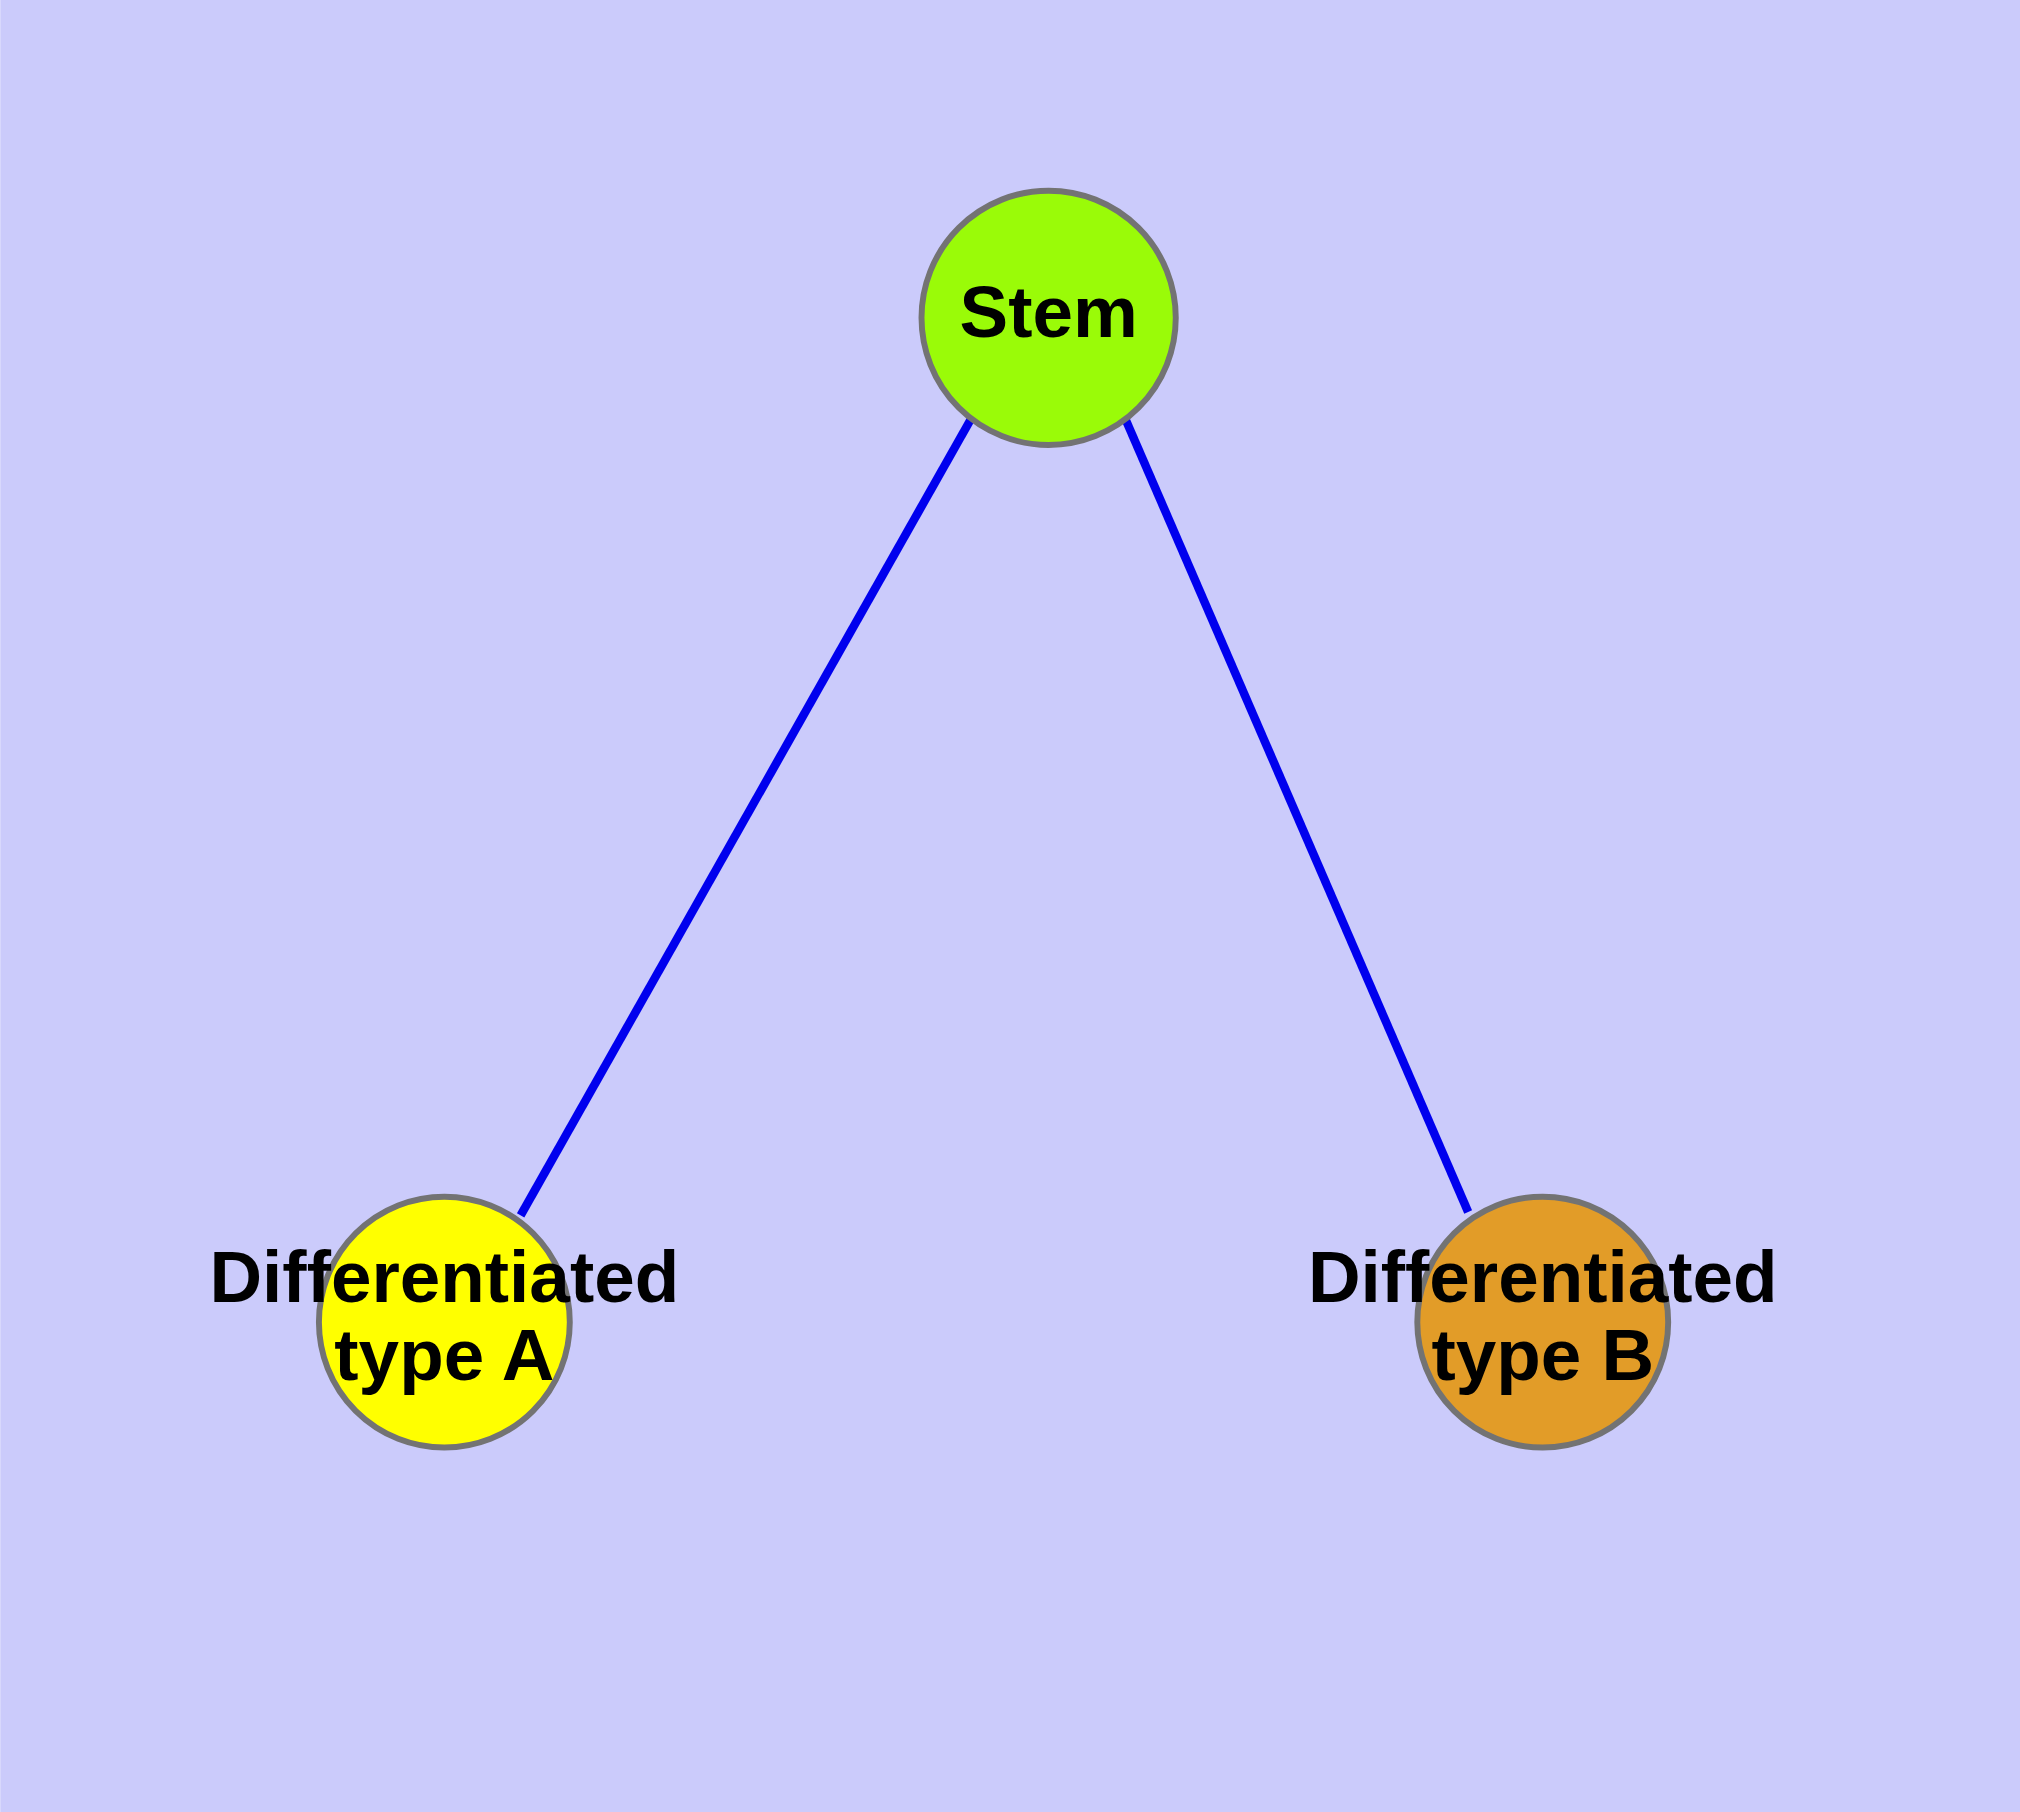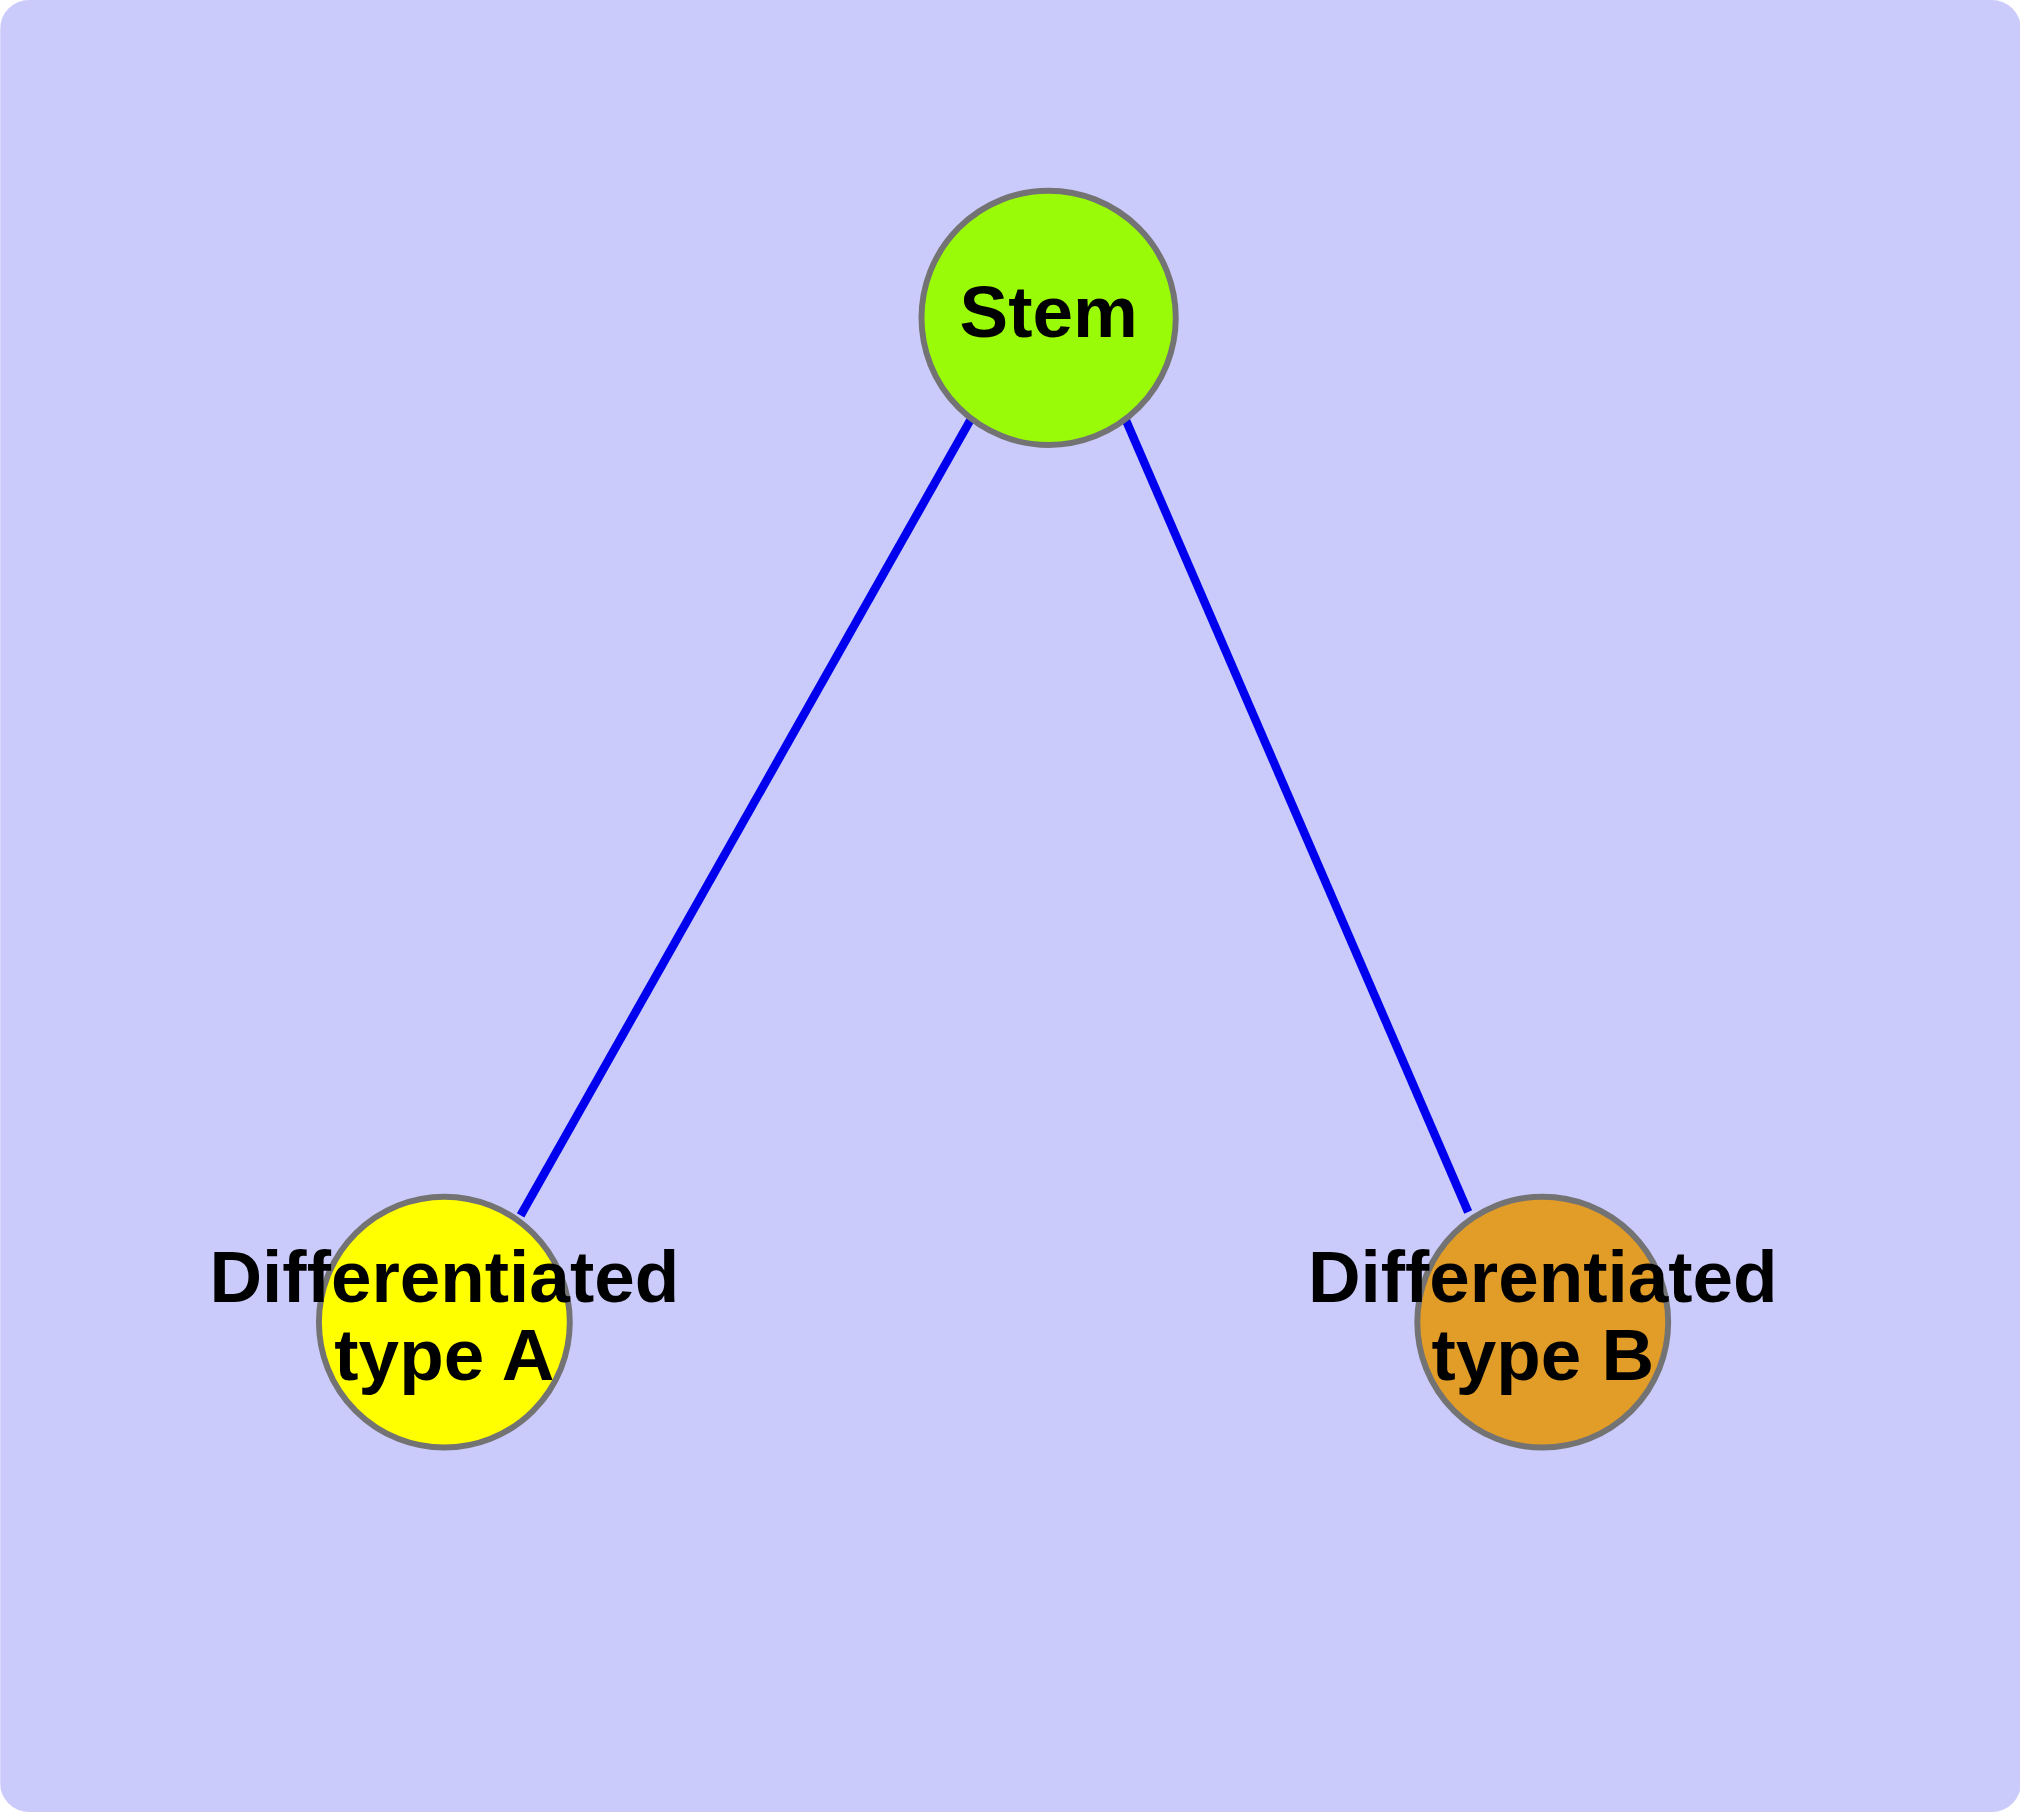--- a/index.html
+++ b/index.html
@@ -7,21 +7,20 @@
     margin: 0;
     padding: 0;
     background: #ffffff;
   }
   #canvas {
     position: relative;
     width: 2021px;
     height: 1812px;
     overflow: hidden;
     font-family: "Liberation Sans", "DejaVu Sans", sans-serif;
-    border-radius: 29px;
   }
   #graph-svg {
     position: absolute;
     left: 0;
     top: 0;
     width: 2021px;
     height: 1812px;
     display: block;
   }
   .node-label {

